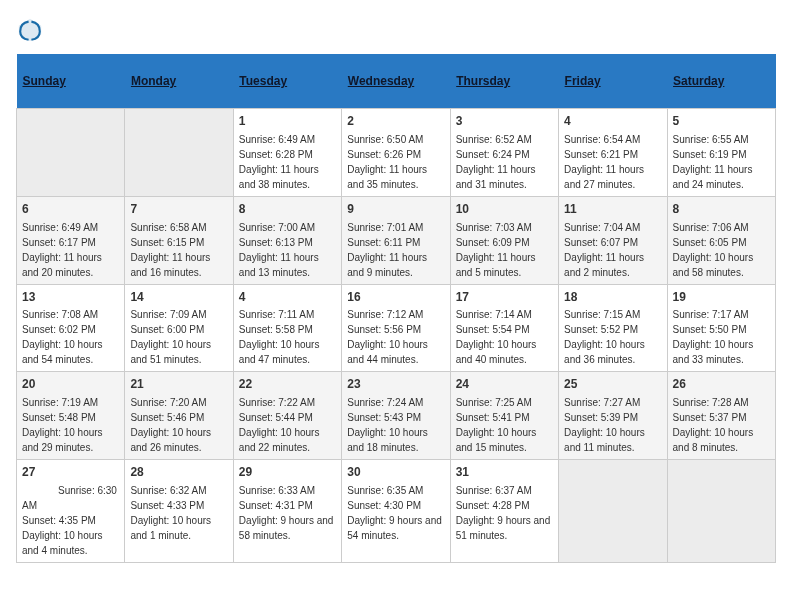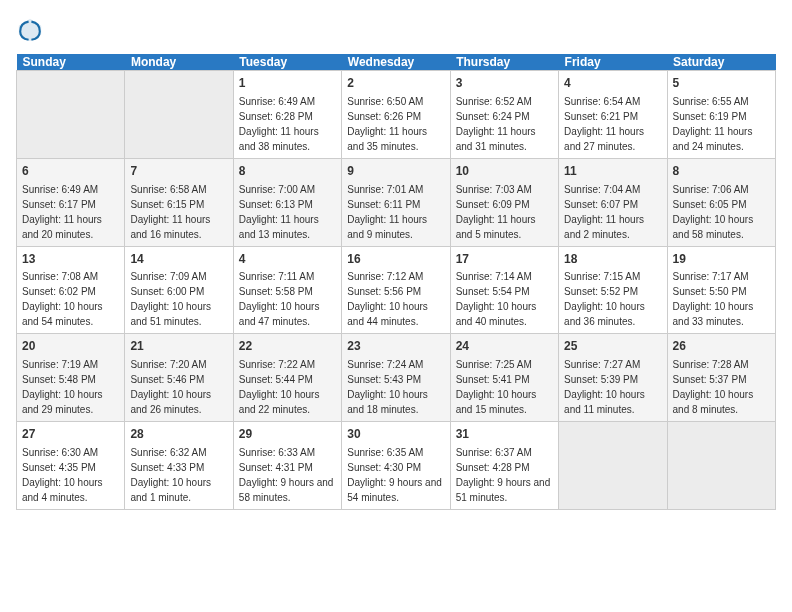--- a/index.html
+++ b/index.html
@@ -52,25 +52,26 @@
       font-size: 15px;
       color: #555;
     }
     table {
       width: 100%;
       border-collapse: collapse;
       font-size: 10.5px;
     }
     thead tr th {
       background-color: #2979c3;
-      color: #ffffff;
+      color: #0f172a;
       text-align: left;
-      padding: 1px 6px;
+      padding: 20px 6px;
       font-size: 12px;
       font-weight: bold;
+      text-decoration: underline;
     }
     tbody tr td {
       border: 1px solid #ccc;
       vertical-align: top;
       padding: 4px 5px;
       width: 108px;
       min-height: 72px;
       color: #333;
       line-height: 1.4;
     }
@@ -213,21 +214,21 @@
 Sunset: 5:41 PM
 Daylight: 10 hours and 15 minutes.</span></td>
         <td><span class="day-num">25</span><span class="day-info" style="white-space: pre-line; margin-top: 32px;">Sunrise: 7:27 AM
 Sunset: 5:39 PM
 Daylight: 10 hours and 11 minutes.</span></td>
         <td><span class="day-num">26</span><span class="day-info" style="white-space: pre-line;">Sunrise: 7:28 AM
 Sunset: 5:37 PM
 Daylight: 10 hours and 8 minutes.</span></td>
       </tr>
       <tr>
-        <td><span class="day-num">27</span><span class="day-info" style="white-space: pre-line;">Sunrise: 6:30 AM
+        <td><span class="day-num">27</span><span class="day-info" style="white-space: pre-line; margin-left: 36px;">Sunrise: 6:30 AM
 Sunset: 4:35 PM
 Daylight: 10 hours and 4 minutes.</span></td>
         <td><span class="day-num">28</span><span class="day-info" style="white-space: pre-line;">Sunrise: 6:32 AM
 Sunset: 4:33 PM
 Daylight: 10 hours and 1 minute.</span></td>
         <td><span class="day-num">29</span><span class="day-info" style="white-space: pre-line;">Sunrise: 6:33 AM
 Sunset: 4:31 PM
 Daylight: 9 hours and 58 minutes.</span></td>
         <td><span class="day-num">30</span><span class="day-info" style="white-space: pre-line;">Sunrise: 6:35 AM
 Sunset: 4:30 PM

